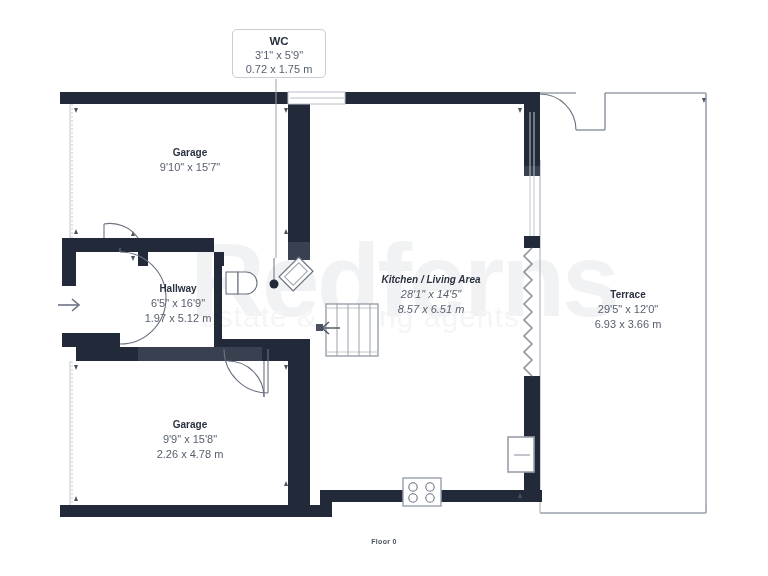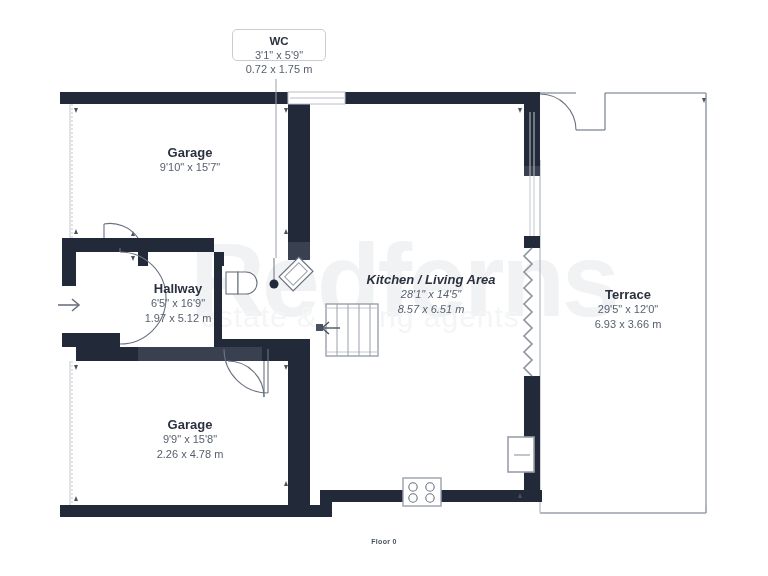--- a/index.html
+++ b/index.html
@@ -17,25 +17,25 @@
     font-size:104px;font-weight:bold;letter-spacing:-3px;
     color:#f1f2f3;line-height:1;white-space:nowrap;
   }
   .wm-sub{
     position:absolute;left:200px;top:300px;
     font-size:30px;color:#f4f5f6;letter-spacing:1px;white-space:nowrap;
   }
 
   
   .room{position:absolute;text-align:center;white-space:nowrap;}
-  .room .rname{font-size:13px;font-weight:bold;color:#2b3140;line-height:15px;}
+  .room .rname{font-size:10px;font-weight:bold;color:#2b3140;line-height:15px;}
   .room .rdim{font-size:11px;color:#565f6e;line-height:15px;}
 
   .wcbox{
-    position:absolute;left:232px;top:29px;width:94px;height:32px;
+    position:absolute;left:232px;top:29px;width:94px;height:49px;
     border:1px solid #c9ccd2;border-radius:5px;background:#fff;
     text-align:center;box-sizing:border-box;padding-top:4px;
   }
   .wcbox .rname{font-size:11.5px;font-weight:bold;color:#2b3140;line-height:14px;}
   .wcbox .rdim{font-size:11px;color:#565f6e;line-height:14px;}
 
   .floorlabel{
     position:absolute;left:0;top:538px;width:768px;text-align:center;
     font-size:7px;font-weight:bold;color:#4a5160;letter-spacing:0.3px;
   }

